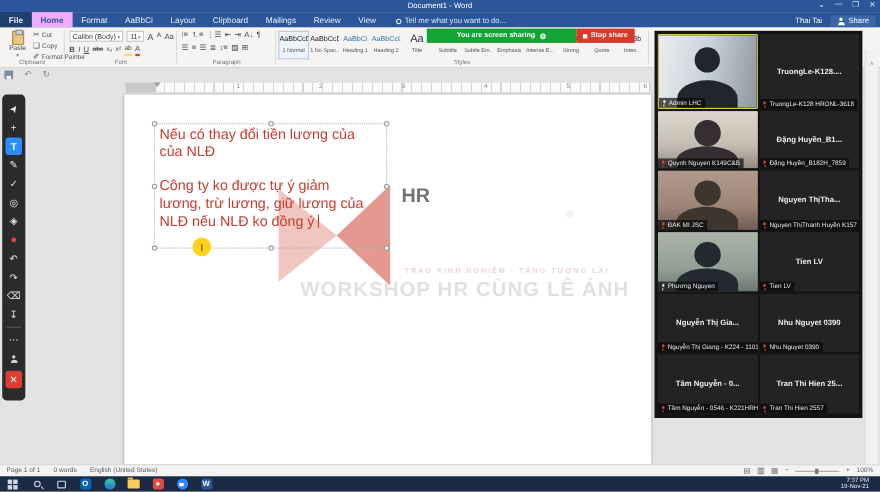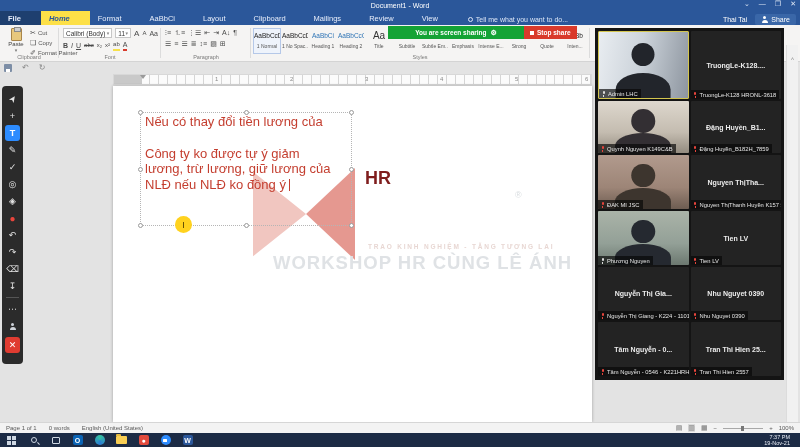--- a/index.html
+++ b/index.html
@@ -6,23 +6,23 @@
   *{box-sizing:border-box;font-family:"Liberation Sans",sans-serif;}
   .screen{position:relative;width:800px;height:447px;background:#e3e3e3;overflow:hidden;}
 
   
   .titlebar{position:absolute;left:0;top:0;width:800px;height:11px;background:#2b579a;color:#fff;
     display:flex;align-items:center;justify-content:center;font-size:7px;}
   .win-controls{position:absolute;right:4px;top:0;display:flex;gap:9px;font-size:7px;color:#dce6f5;}
 
   
   .tabsrow{position:absolute;left:0;top:11px;width:800px;height:14px;background:#2b579a;display:flex;align-items:flex-end;}
-  .tab{color:#e8eefb;font-size:7.5px;padding:3px 20px 2px 8px;}
+  .tab{color:#e8eefb;font-size:7.5px;padding:3px 8px 2px 8px;}
   .tab.file{background:#1e3f6f;font-weight:bold;}
-  .tab.active{background:#fde047;color:#2b579a;font-weight:bold;font-style:italic;}
+  .tab.active{background:#f0abfc;color:#2b579a;font-weight:bold;}
   .tellme{color:#dbe5f6;font-size:7px;display:flex;align-items:center;gap:3px;padding:3px 6px 2px 10px;}
   .bulb{width:5px;height:5px;border:1px solid #dbe5f6;border-radius:50%;}
   .account-area{margin-left:auto;display:flex;align-items:center;gap:8px;padding-right:4px;color:#fff;font-size:7px;}
   .share-btn{display:flex;align-items:center;gap:3px;background:#3a67a8;padding:2px 6px;border-radius:2px;}
   .person{position:relative;width:7px;height:7px;display:inline-block;}
   .person::before{content:"";position:absolute;left:2px;top:0;width:3px;height:3px;border-radius:50%;background:currentColor;}
   .person::after{content:"";position:absolute;left:0.5px;bottom:0;width:6px;height:3px;border-radius:3px 3px 0 0;background:currentColor;}
 
   
   .ribbon{position:absolute;left:0;top:25px;width:800px;height:37px;background:#f5f4f3;border-bottom:1px solid #d4d4d4;}
@@ -75,21 +75,21 @@
   .handle{position:absolute;width:5px;height:5px;border-radius:50%;background:#fff;border:1px solid #9a9a9a;}
   .doc-text{position:absolute;left:4px;top:1px;width:204px;color:#c43e2f;font-size:13px;line-height:15.8px;}
   .doc-line{min-height:15.8px;white-space:nowrap;}
   .caret{display:inline-block;width:1px;height:12px;background:#c43e2f;margin-left:3px;vertical-align:-2px;}
   .cursor-bubble{position:absolute;left:62px;top:130px;width:17px;height:17px;border-radius:50%;background:#ffd21e;
     display:flex;align-items:center;justify-content:center;font-size:9px;color:#4a3b00;font-family:"DejaVu Serif",serif;}
   
   .wm-logo{position:absolute;left:140px;top:82px;width:102px;height:92px;}
   .wm-logo .tri-l{position:absolute;inset:0;background:#f1c6c0;clip-path:polygon(0 4%,52% 50%,0 96%);}
   .wm-logo .tri-r{position:absolute;inset:0;background:#e0867d;clip-path:polygon(100% 0,52% 50%,100% 100%);opacity:.85;}
-  .wm-hr{position:absolute;left:252px;top:82px;font-size:18px;font-weight:bold;color:#7f1d1d;}
+  .wm-hr{position:absolute;left:252px;top:82px;font-size:18px;font-weight:bold;color:#737373;}
   .wm-brand{position:absolute;left:248px;top:98px;font-size:38px;color:#d9dde0;font-family:"DejaVu Serif",serif;}
   .wm-reg{position:absolute;left:402px;top:104px;font-size:9px;color:#d9dde0;}
   .wm-tagline{position:absolute;left:255px;top:157px;font-size:6.5px;letter-spacing:1.8px;color:#e8d7d3;font-weight:bold;}
   .wm-workshop{position:absolute;left:160px;top:166px;font-size:18.5px;font-weight:bold;letter-spacing:1px;color:#dfe2e5;}
 
   
   .atoolbar{position:absolute;left:2px;top:86px;width:21px;height:278px;background:#2b2b2b;border-radius:4px;z-index:40;
     display:flex;flex-direction:column;align-items:center;padding:5px 0;gap:1px;}
   .atool{width:15px;height:16px;display:flex;align-items:center;justify-content:center;color:#e4e4e4;font-size:9px;}
   .atool.active{background:#2d8cff;border-radius:3px;color:#fff;font-weight:bold;}
@@ -362,20 +362,21 @@
         <span class="handle" style="left:-3px;top:-3px;"></span>
         <span class="handle" style="left:103px;top:-3px;"></span>
         <span class="handle" style="right:-3px;top:-3px;"></span>
         <span class="handle" style="left:-3px;top:54px;"></span>
         <span class="handle" style="right:-3px;top:54px;"></span>
         <span class="handle" style="left:-3px;bottom:-3px;"></span>
         <span class="handle" style="left:103px;bottom:-3px;"></span>
         <span class="handle" style="right:-3px;bottom:-3px;"></span>
         <div class="doc-text">
           <div class="doc-line">Nếu có thay đổi tiền lương của</div>
+          <div class="doc-line">của NLĐ</div>
           <div class="doc-line"></div>
           <div class="doc-line">Công ty ko được tự ý giảm</div>
           <div class="doc-line">lương, trừ lương, giữ lương của</div>
           <div class="doc-line"><span>NLĐ nếu NLĐ ko đồng ý</span><span class="caret"></span></div>
         </div>
       </div>
 
       <div class="cursor-bubble">
           <span>I</span>
         </div>

